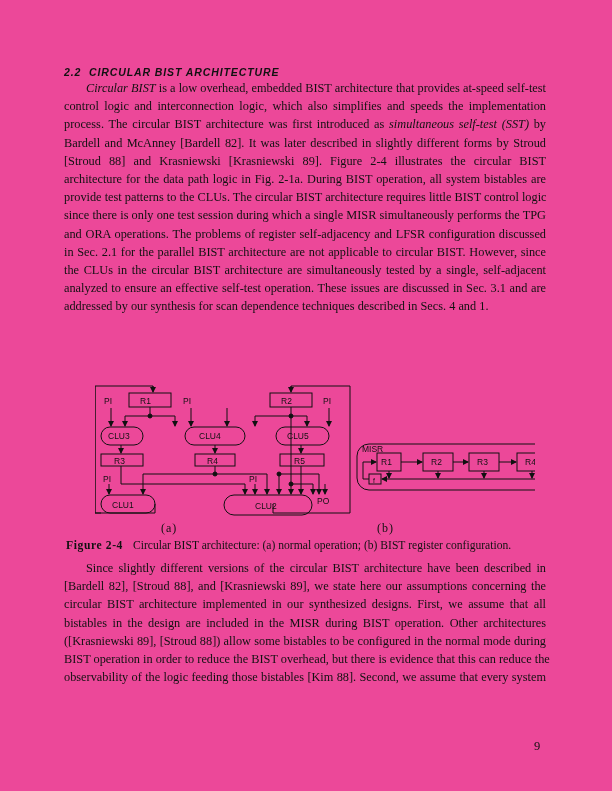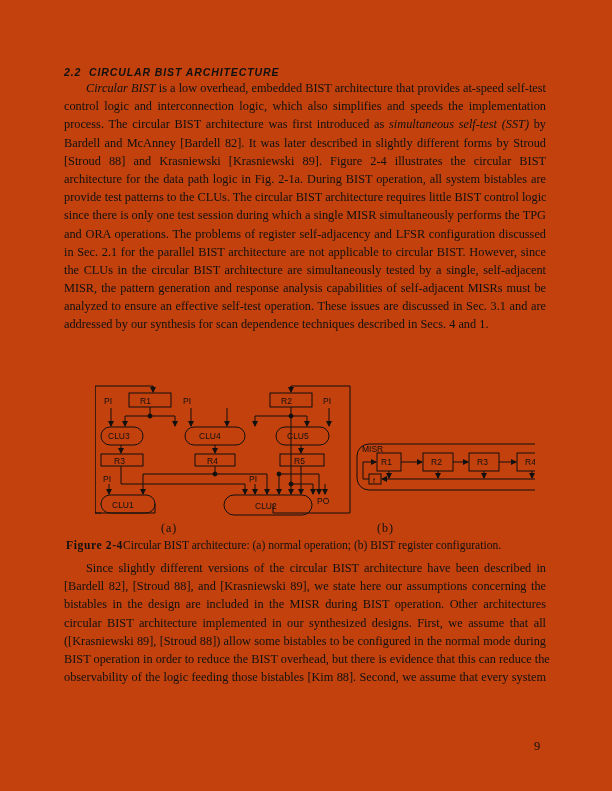--- a/index.html
+++ b/index.html
@@ -1,17 +1,17 @@
 <!DOCTYPE html>
 <html><head>
 <meta charset="utf-8">
 <style>
   html, body { margin: 0; padding: 0; background: #ffffff; }
   body { width: 612px; height: 791px; position: relative; overflow: hidden; color: #111; }
-  .page { position: absolute; left: 0; top: 0; width: 612px; height: 791px; background: #c2410c; }
+  .page { position: absolute; left: 0; top: 0; width: 612px; height: 791px; background: #ec4899; }
   .heading {
     position: absolute; left: 64px; top: 66px;
     font-family: "Liberation Sans", sans-serif; font-weight: bold; font-style: italic;
     font-size: 10.5px; letter-spacing: 0.9px; color: #111;
   }
   .para {
     position: absolute; left: 64px; width: 482px;
     font-family: "Liberation Serif", serif; font-size: 12.3px; line-height: 18.2px;
     text-align: justify; color: #111;
   }
@@ -20,21 +20,21 @@
   .para .ln.indent { padding-left: 22px; }
   .p1 { top: 79px; }
   .p2 { top: 559px; }
   em { font-style: italic; margin-top: 19px; }
   .figure { position: absolute; left: 95px; top: 384px; }
   .fig-label { position: absolute; font-family: "Liberation Serif", serif; font-size: 12px; letter-spacing: 1px; }
   .caption {
     position: absolute; left: 66px; top: 539px; white-space: nowrap;
     font-family: "Liberation Serif", serif; font-size: 11.6px; color: #111;
   }
-  .caption .fig-num { font-weight: bold; letter-spacing: 0.6px; }
+  .caption .fig-num { font-weight: bold; letter-spacing: 0.6px; margin-right: 10px; }
   .page-number { position: absolute; left: 534px; top: 739px; font-family: "Liberation Serif", serif; font-size: 12.5px; }
   svg text { font-family: "Liberation Sans", sans-serif; font-size: 8.5px; fill: #111; }
 </style>
 </head>
 <body>
 
 <div class="page">
 
   <div class="heading">
     <span>2.2</span>&nbsp;&nbsp;<span>CIRCULAR BIST ARCHITECTURE</span>
@@ -45,21 +45,20 @@
       <span class="ln"><span>control logic and interconnection logic, which also simplifies and speeds the implementation</span></span>
       <span class="ln"><span>process.  The circular BIST architecture was first introduced as </span><em>simultaneous self-test (SST)</em><span> by</span></span>
       <span class="ln"><span>Bardell and McAnney [Bardell 82].  It was later described in slightly different forms by Stroud</span></span>
       <span class="ln"><span>[Stroud 88] and Krasniewski [Krasniewski 89].  Figure 2-4 illustrates the circular BIST</span></span>
       <span class="ln"><span>architecture for the data path logic in Fig. 2-1a.  During BIST operation, all system bistables are</span></span>
       <span class="ln"><span>provide test patterns to the CLUs.  The circular BIST architecture requires little BIST control logic</span></span>
       <span class="ln"><span>since there is only one test session during which a single MISR simultaneously performs the TPG</span></span>
       <span class="ln"><span>and ORA operations.  The problems of register self-adjacency and LFSR configuration discussed</span></span>
       <span class="ln"><span>in Sec. 2.1 for the parallel BIST architecture are not applicable to circular BIST.  However, since</span></span>
       <span class="ln"><span>the CLUs in the circular BIST architecture are simultaneously tested by a single, self-adjacent</span></span>
-      <span class="ln"><span>MISR, the pattern generation and response analysis capabilities of self-adjacent MISRs must be</span></span>
       <span class="ln"><span>analyzed to ensure an effective self-test operation.  These issues are discussed in Sec. 3.1 and are</span></span>
       <span class="ln last"><span>addressed by our synthesis for scan dependence techniques described in Secs. 4 and 1.</span></span>
     </div>
 
   <div class="figure">
     <svg width="440" height="150" viewBox="0 0 440 150">
       <defs>
         <marker id="ah" markerWidth="6" markerHeight="6" refX="5" refY="3" orient="auto" markerUnits="userSpaceOnUse">
           <path d="M0,0 L6,3 L0,6 Z" fill="#111"></path>
         </marker>
@@ -187,21 +186,21 @@
     <div class="fig-label" style="left:282px; top:137px;">(b)</div>
   </div>
 
   <div class="caption">
     <span class="fig-num">Figure 2-4</span><span>Circular BIST architecture:  (a) normal operation; (b) BIST register configuration.</span>
   </div>
 
   <div class="para p2" id="p2">
       <span class="ln indent">Since slightly different versions of the circular BIST architecture have been described in</span>
       <span class="ln">[Bardell 82], [Stroud 88], and [Krasniewski 89], we state here our assumptions concerning the</span>
+      <span class="ln">circular BIST architecture implemented in our synthesized designs.  First, we assume that all</span>
       <span class="ln">bistables in the design are included in the MISR during BIST operation.  Other architectures</span>
-      <span class="ln">circular BIST architecture implemented in our synthesized designs.  First, we assume that all</span>
       <span class="ln">([Krasniewski 89], [Stroud 88]) allow some bistables to be configured in the normal mode during</span>
       <span class="ln">BIST operation in order to reduce the BIST overhead, but there is evidence that this can reduce the</span>
       <span class="ln">observability of the logic feeding those bistables [Kim 88].  Second, we assume that every system</span>
     </div>
 
   <div class="page-number">9</div>
 </div>
 
 </body></html>

